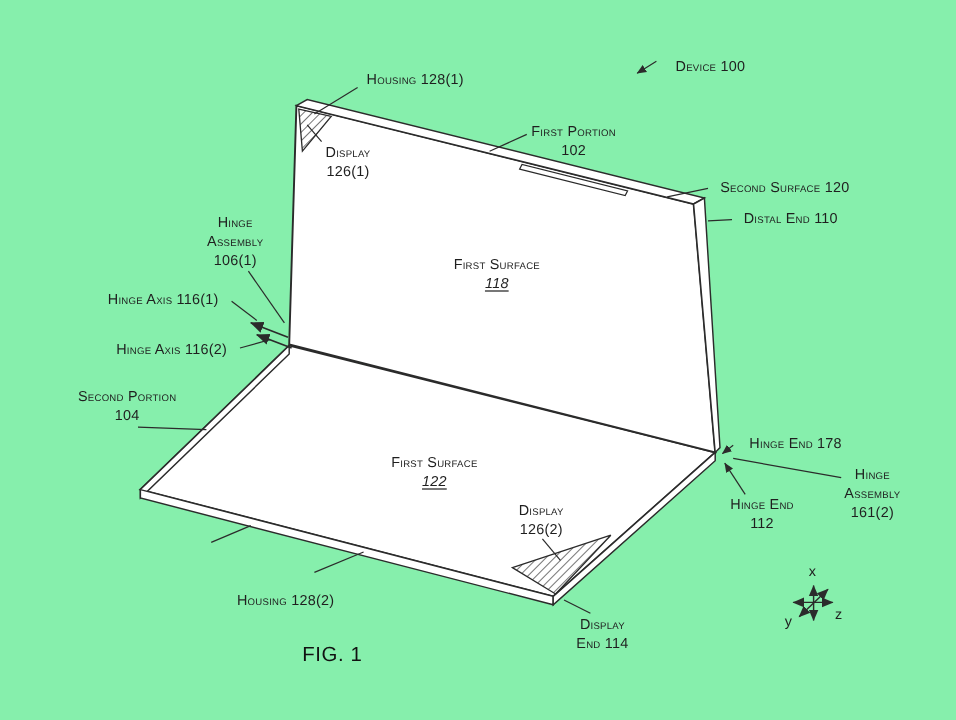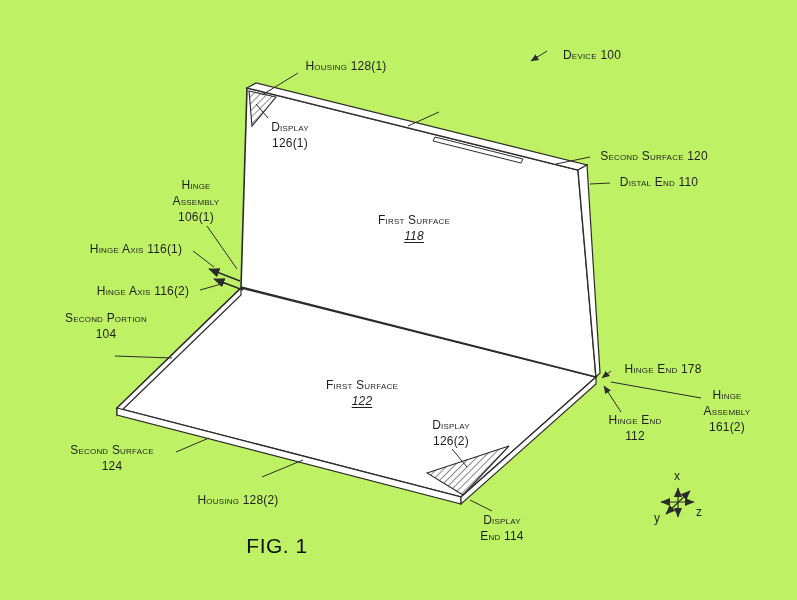--- a/index.html
+++ b/index.html
@@ -5,38 +5,38 @@
   * { margin: 0; padding: 0; box-sizing: border-box; }
   html, body { background: #ffffff; }
   body {
     width: 797px; height: 600px;
     font-family: "Liberation Sans", sans-serif;
     color: #1f1f1f;
   }
   .stage {
     position: relative;
     width: 797px; height: 600px;
-    background: #bef264;
+    background: #86efac;
     overflow: hidden;
   }
   .stage svg { position: absolute; left: 0; top: 0; }
   .lbl {
     position: absolute;
     transform: translateX(-50%);
     text-align: center;
     font-size: 12px;
     line-height: 16px;
     font-variant: small-caps;
     letter-spacing: .2px;
     white-space: nowrap;
     color: #1f1f1f;
   }
   .lbl .u { text-decoration: underline; text-underline-offset: 2px; font-style: italic; }
   .caption {
-    font-size: 21px;
+    font-size: 17px;
     line-height: 24px;
     font-variant: normal;
     letter-spacing: .5px;
     color: #111;
   }
   .axis-lbl { font-size: 12px; font-variant: normal; line-height: 12px; }
 </style>
 </head>
 <body>
 
@@ -101,20 +101,24 @@
   </svg>
 
   <div class="lbl" style="left:346px;top:58px">
     <div>Housing 128(1)</div>
   </div>
 
   <div class="lbl" style="left:592px;top:47px">
     <div>Device 100</div>
   </div>
 
+  <div class="lbl" style="left:478px;top:101px">
+    <div>First Portion</div>
+    <div>102</div>
+  </div>
 
   <div class="lbl" style="left:290px;top:119px">
     <div>Display</div>
     <div>126(1)</div>
   </div>
 
   <div class="lbl" style="left:654px;top:148px">
     <div>Second Surface 120</div>
   </div>
 
@@ -134,34 +138,30 @@
   </div>
 
   <div class="lbl" style="left:136px;top:241px">
     <div>Hinge Axis 116(1)</div>
   </div>
 
   <div class="lbl" style="left:143px;top:283px">
     <div>Hinge Axis 116(2)</div>
   </div>
 
-  <div class="lbl" style="left:106px;top:310px">
+  <div class="lbl" style="left:106px;top:322px">
     <div>Second Portion</div>
     <div>104</div>
   </div>
 
   <div class="lbl" style="left:362px;top:377px">
     <div>First Surface</div>
     <div class="u">122</div>
   </div>
 
-  <div class="lbl" style="left:112px;top:442px">
-    <div>Second Surface</div>
-    <div>124</div>
-  </div>
 
   <div class="lbl" style="left:238px;top:492px">
     <div>Housing 128(2)</div>
   </div>
 
   <div class="lbl" style="left:451px;top:417px">
     <div>Display</div>
     <div>126(2)</div>
   </div>
 

